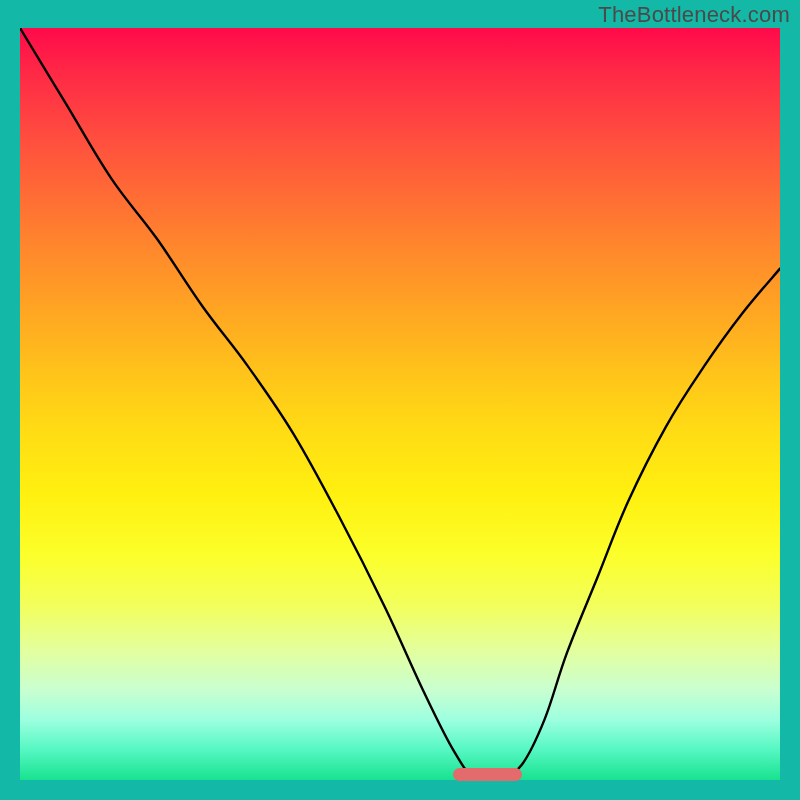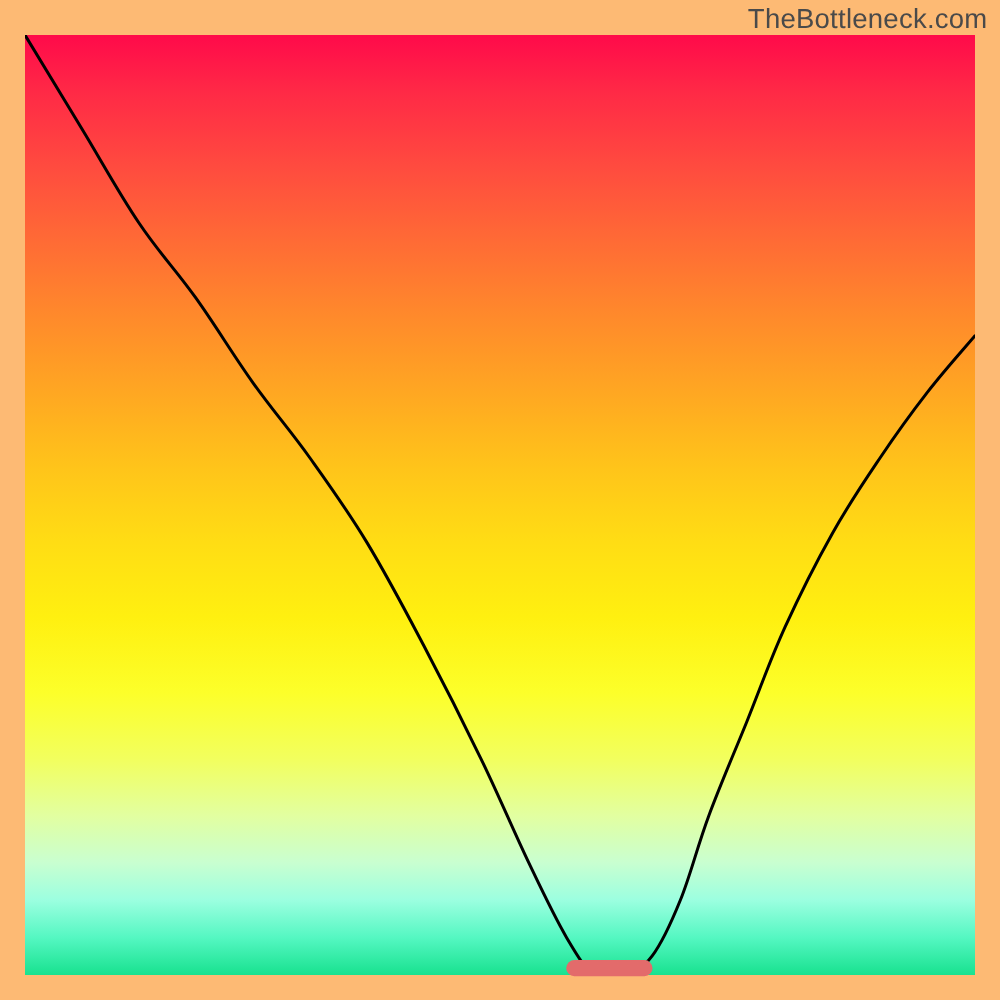--- a/index.html
+++ b/index.html
@@ -8,21 +8,21 @@
     width: 800px;
     height: 800px;
     background: #000;
     overflow: hidden;
     font-family: Arial, Helvetica, sans-serif;
   }
   .frame {
     position: relative;
     width: 800px;
     height: 800px;
-    background: #fdba74;
+    background: #14b8a6;
   }
   .watermark {
     position: absolute;
     top: 2px;
     right: 10px;
     color: #4a4a4a;
     font-size: 22px;
     font-weight: 500;
     letter-spacing: 0.2px;
     z-index: 10;

